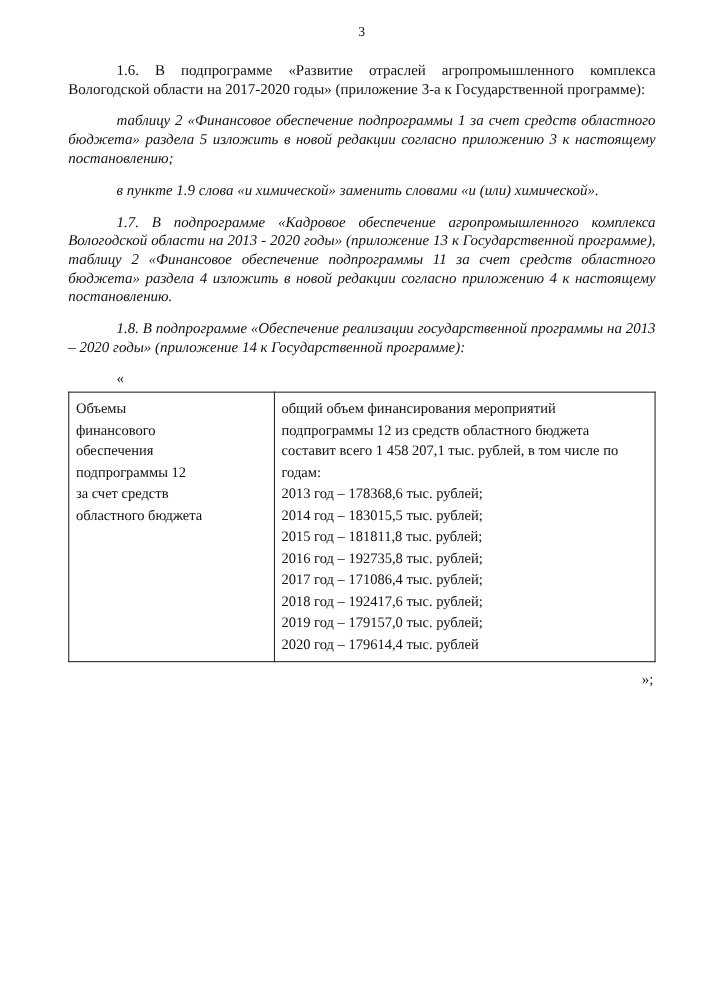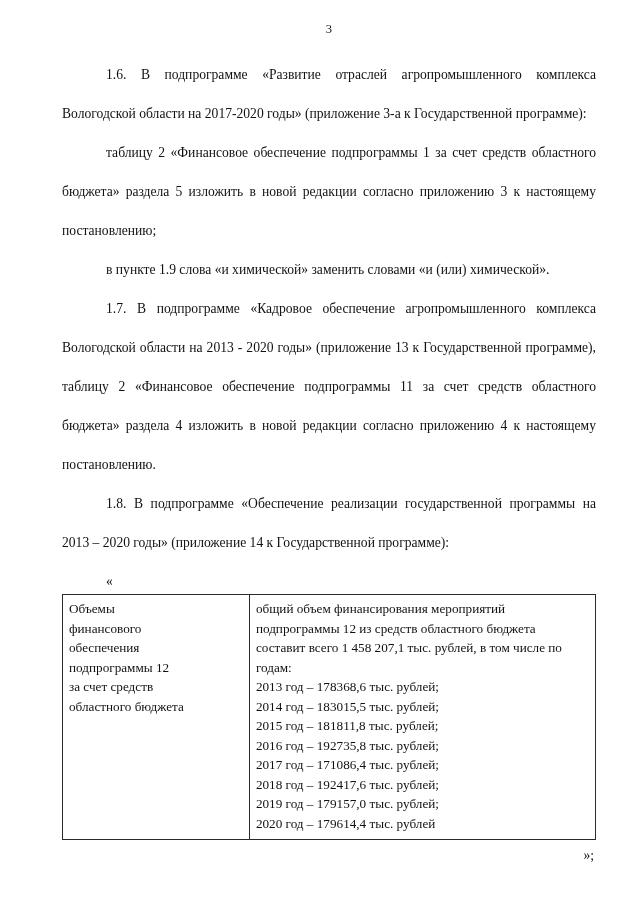--- a/index.html
+++ b/index.html
@@ -26,26 +26,27 @@
     text-align: center;
     font-size: 12.5px;
     margin-bottom: 18px;
     letter-spacing: 0.2px;
   }
   p.para {
     margin: 0 0 0 0;
     text-align: justify;
     text-justify: inter-word;
     font-size: 13.6px;
-    line-height: 39px;
+    line-height: 17px;
     text-indent: 44px;
     hyphens: manual;
   }
   p.para + p.para {
-    margin-top: 0px;
+    margin-top: 12px;
+    font-style: italic;
   }
   .quote-open {
     display: block;
     text-indent: 44px;
     font-size: 13.6px;
     line-height: 20px;
     margin-top: 10px;
     margin-bottom: 2px;
   }
   table.fin-table {

